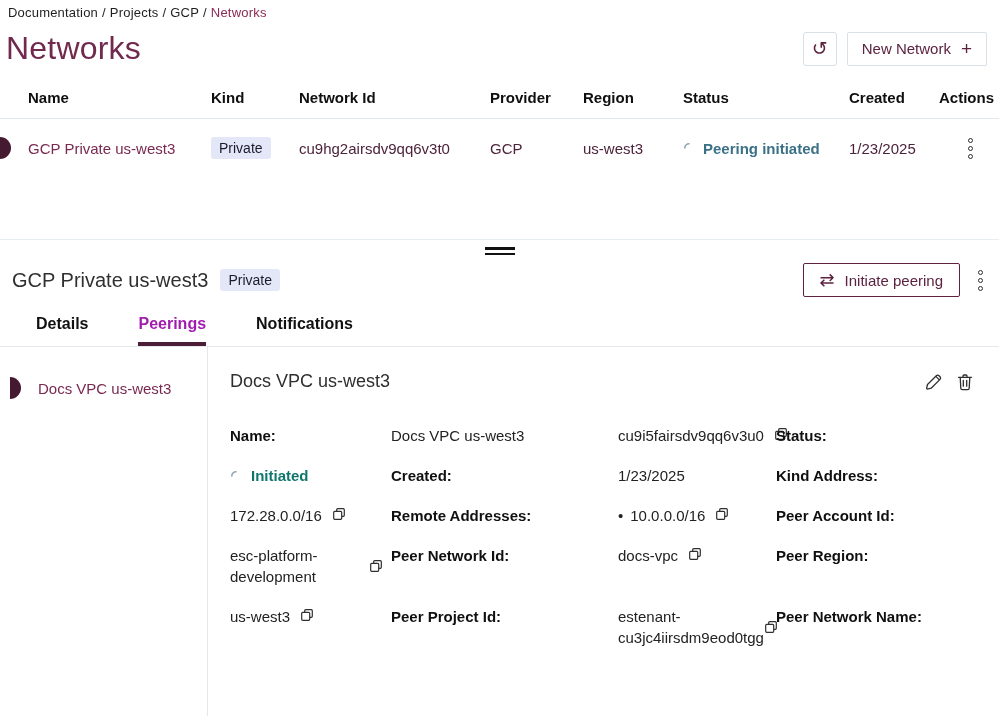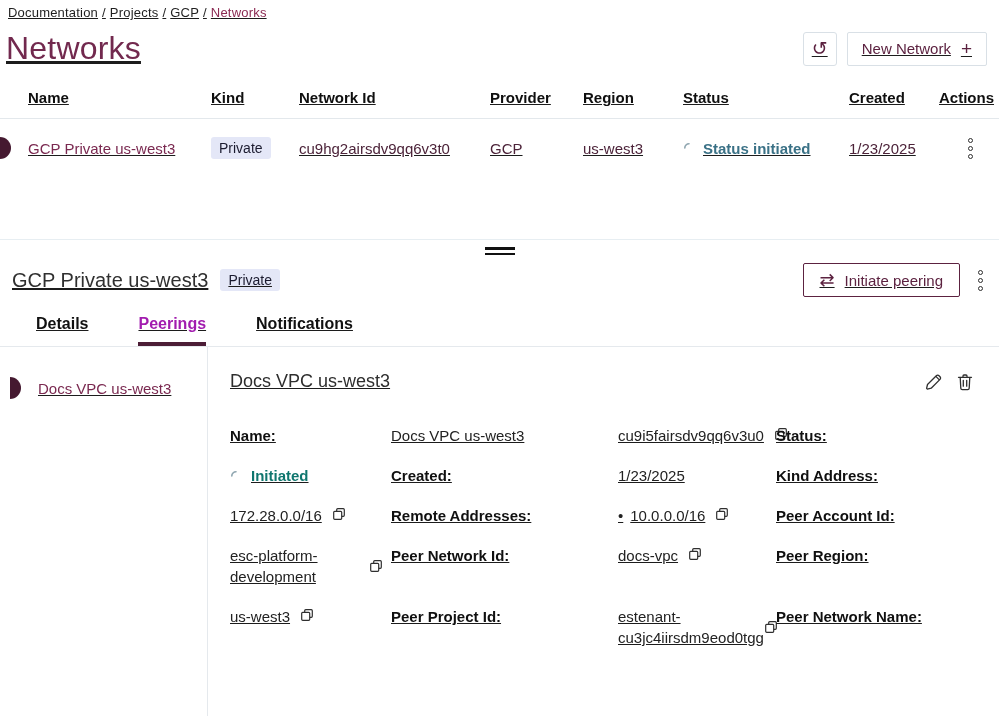--- a/index.html
+++ b/index.html
@@ -1,18 +1,18 @@
 <!DOCTYPE html>
 <html><head>
 <meta charset="utf-8">
 <style>
   * { margin:0; padding:0; box-sizing:border-box; }
   html,body { width:999px; height:723px; background:#fff; overflow:hidden;
     font-family:"Liberation Sans","DejaVu Sans",sans-serif; color:#1c1c1c; }
-  .page { position:relative; width:999px; height:576px;text-decoration:underline; }
+  .page { position:relative; width:999px; height:576px; }
 
   
   .breadcrumb { padding:5px 0 0 8px; font-size:13px; color:#1f1f1f; letter-spacing:.2px; }
   .breadcrumb .crumb { color:#1f1f1f; }
   .breadcrumb .sep { margin:0 4px; color:#1f1f1f; }
   .breadcrumb .current { color:#8b2a52; }
 
   
   .title-row { display:flex; align-items:center; justify-content:space-between; padding:10px 12px 0 6px; }
   h1.page-title { font-size:32px; font-weight:500; color:#72294e; letter-spacing:.2px; }
@@ -133,21 +133,21 @@
       <div>
         <span class="badge">Private</span>
       </div>
       <div class="cell-dark">cu9hg2airsdv9qq6v3t0</div>
       <div class="cell-dark">GCP</div>
       <div class="cell-dark">us-west3</div>
       <div class="cell-status">
         <svg class="spinner" width="12" height="12" viewBox="0 0 12 12">
           <path d="M1.8 6 A4.2 4.2 0 0 1 6 1.8" fill="none" stroke="#8fa6b0" stroke-width="1.6" stroke-linecap="round"></path>
         </svg>
-        <span>Status initiated</span>
+        <span>Peering initiated</span>
       </div>
       <div class="cell-dark">1/23/2025</div>
       <div class="cell-actions">
         <span class="kebab">
             <i></i>
             <i></i>
             <i></i>
           </span>
       </div>
     </div>

